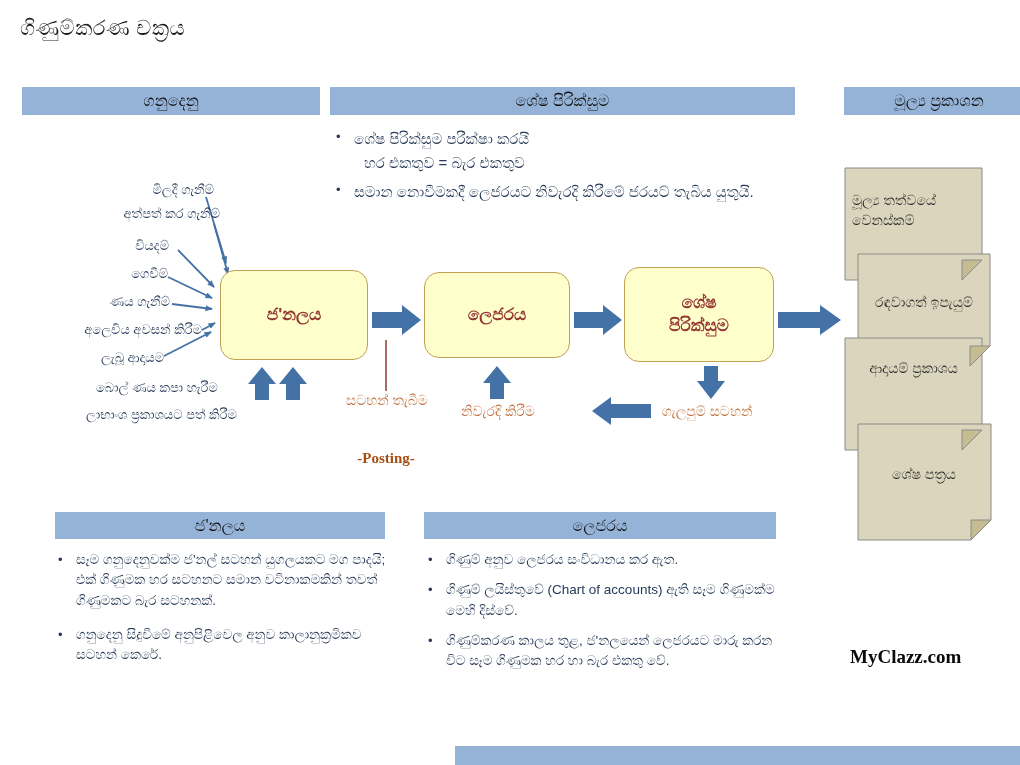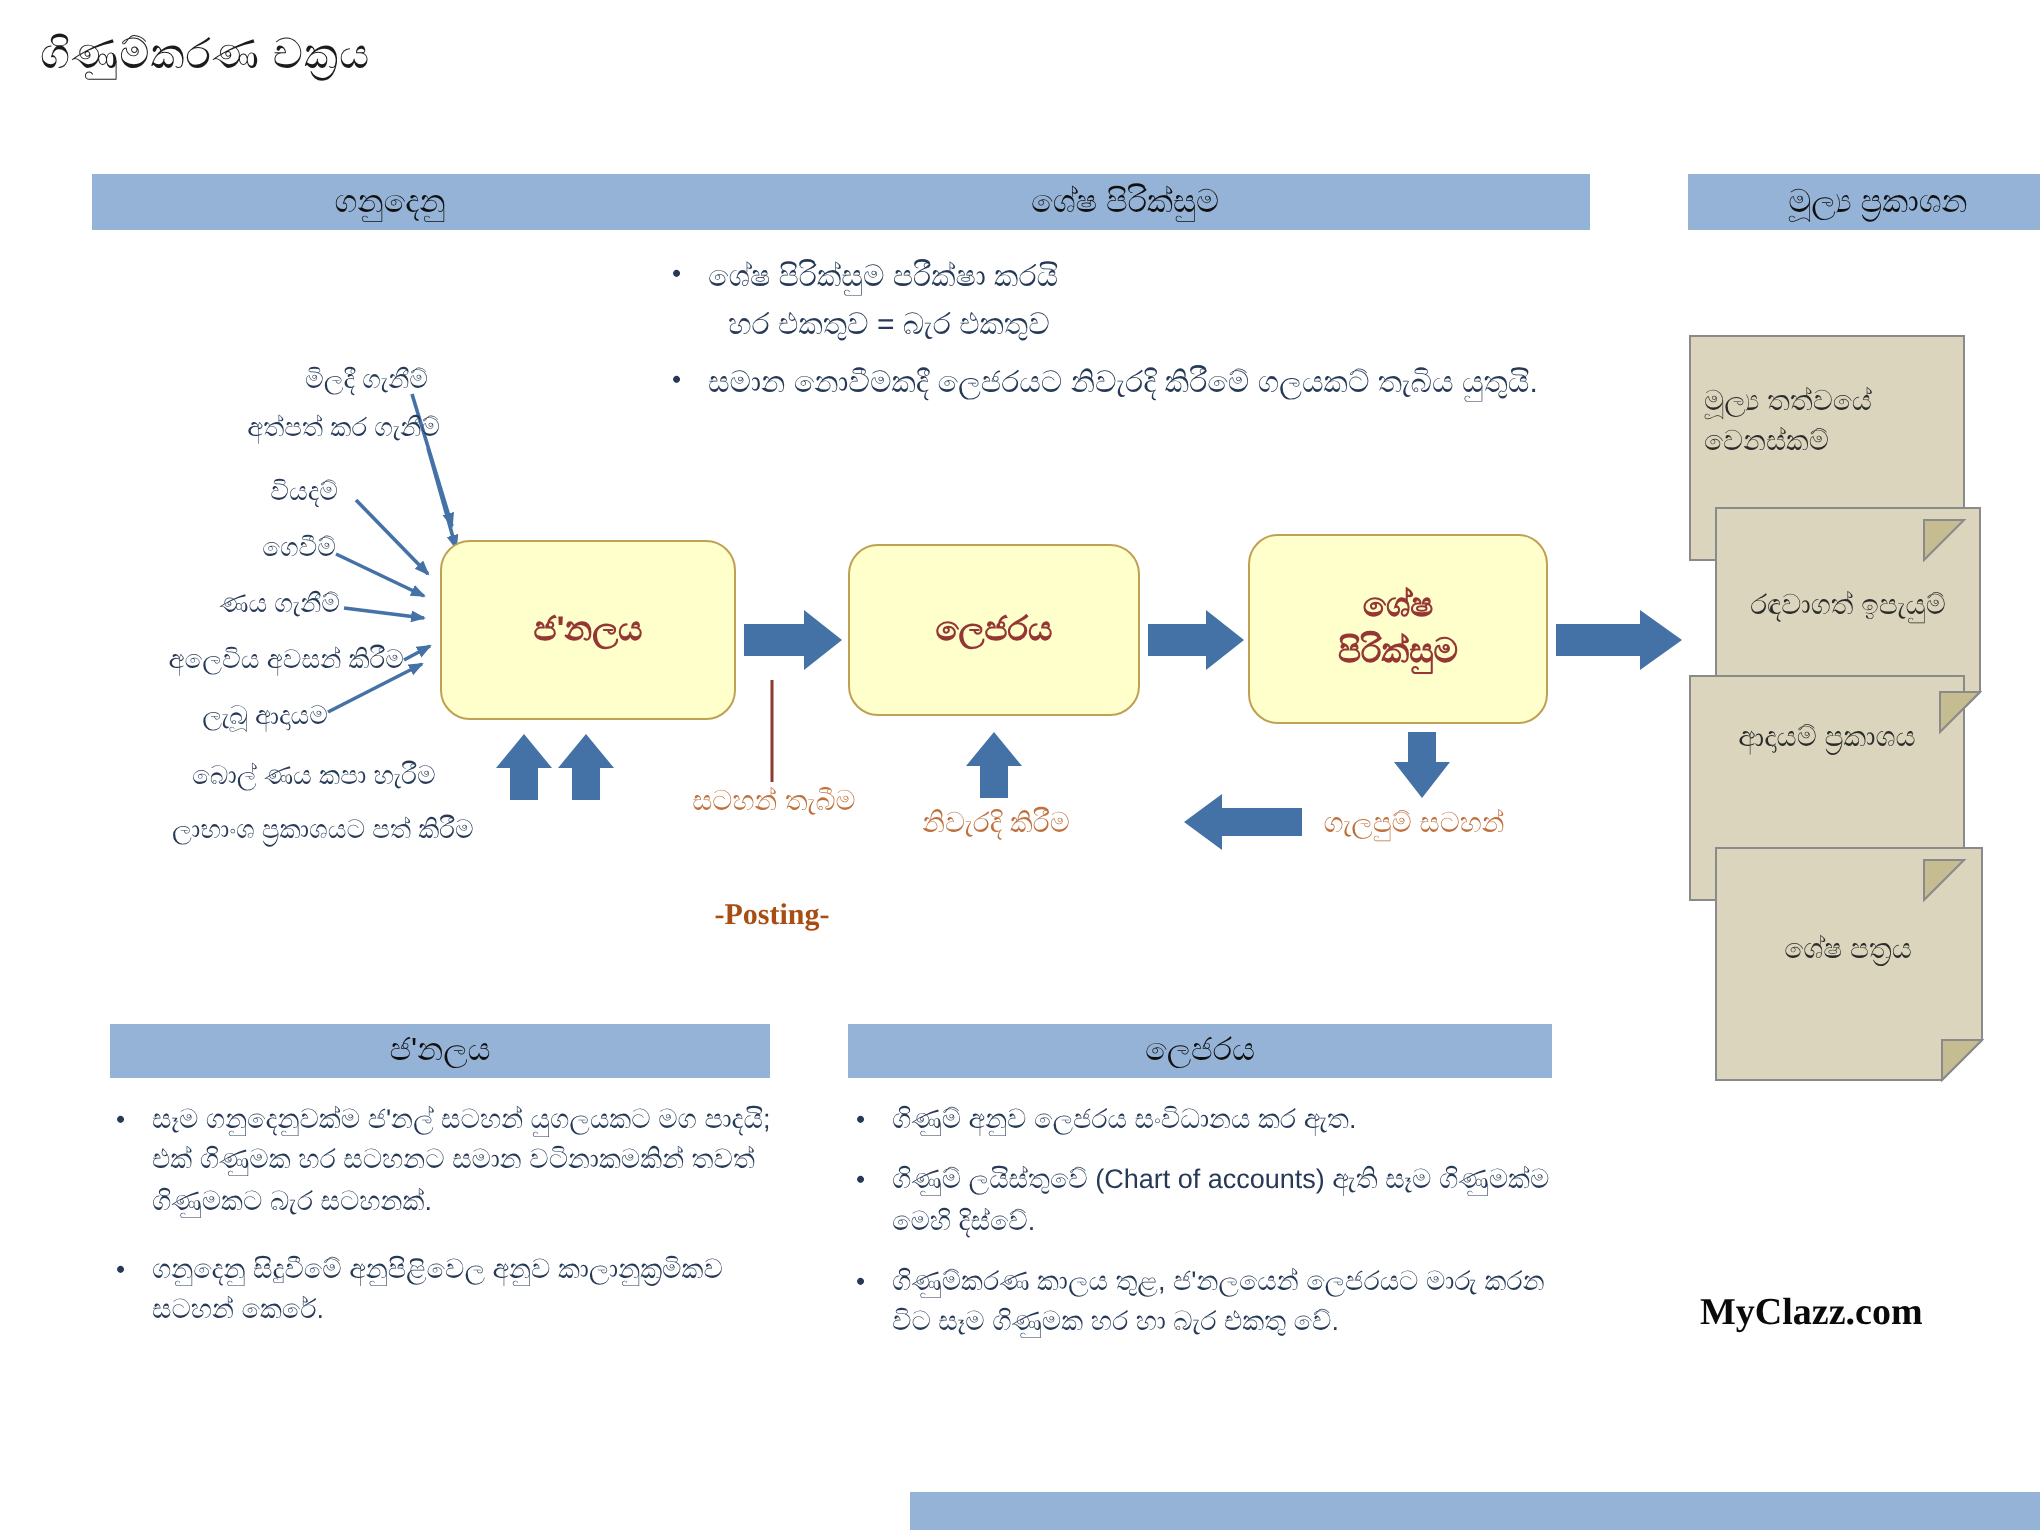--- a/index.html
+++ b/index.html
@@ -81,33 +81,33 @@
       <path d="M858,424 L991,424 L991,520 L971,540 L858,540 Z" fill="#DBD5BD"></path>
       <path d="M982,260 L962,280 L962,260 Z" fill="#C5BC92"></path>
       <path d="M990,346 L970,366 L970,346 Z" fill="#C5BC92"></path>
       <path d="M982,430 L962,450 L962,430 Z" fill="#C5BC92"></path>
       <path d="M991,520 L971,540 L971,520 Z" fill="#C5BC92"></path>
     </g>
   </svg>
 
   <div class="title">ගිණුම්කරණ චක්‍රය</div>
 
-  <div class="hbar" style="left:22px; top:87px; width:298px;margin-left:24px;">ගනුදෙනු</div>
+  <div class="hbar" style="left:22px; top:87px; width:298px;">ගනුදෙනු</div>
   <div class="hbar" style="left:330px; top:87px; width:465px;">ශේෂ පිරික්සුම</div>
   <div class="hbar" style="left:844px; top:87px; width:190px;">මූල්‍ය ප්‍රකාශන</div>
 
   <div class="notes" style="left:336px; top:127px; width:455px; font-size:15px; line-height:1.55;">
     <div class="note-row">
       <span class="bullet">•</span>
       <span>ශේෂ පිරික්සුම පරීක්ෂා කරයි</span>
     </div>
     <div style="margin-left:28px; margin-top:1px;">හර එකතුව = බැර එකතුව</div>
     <div class="note-row" style="margin-top:5px;">
       <span class="bullet">•</span>
-      <span>සමාන නොවීමකදී ලෙජරයට නිවැරදි කිරීමේ ගලයකට් තැබිය යුතුයි.</span>
+      <span>සමාන නොවීමකදී ලෙජරයට නිවැරදි කිරීමේ ජරයට් තැබිය යුතුයි.</span>
     </div>
   </div>
 
   <div class="txn" style="top:182px; right:806px;">මිලදී ගැනීම්</div>
   <div class="txn" style="top:206px; right:800px;">අත්පත් කර ගැනීම්</div>
   <div class="txn" style="top:238px; right:851px;">වියදම්</div>
   <div class="txn" style="top:266px; right:852px;">ගෙවීම්</div>
   <div class="txn" style="top:294px; right:850px;">ණය ගැනීම්</div>
   <div class="txn" style="top:322px; right:818px;">අලෙවිය අවසන් කිරීම</div>
   <div class="txn" style="top:350px; right:856px;">ලැබූ ආදායම</div>

